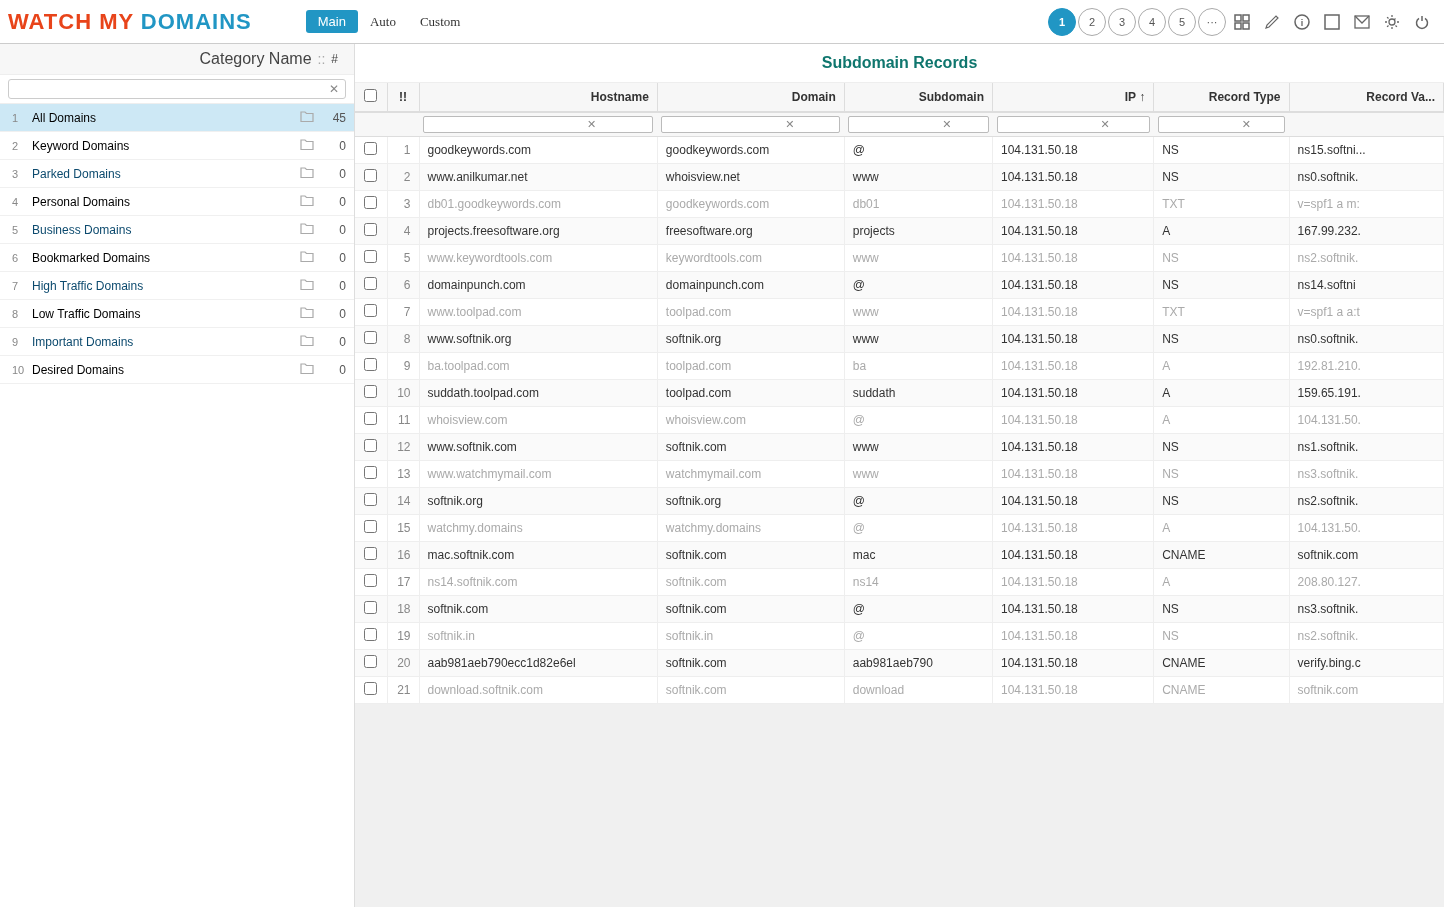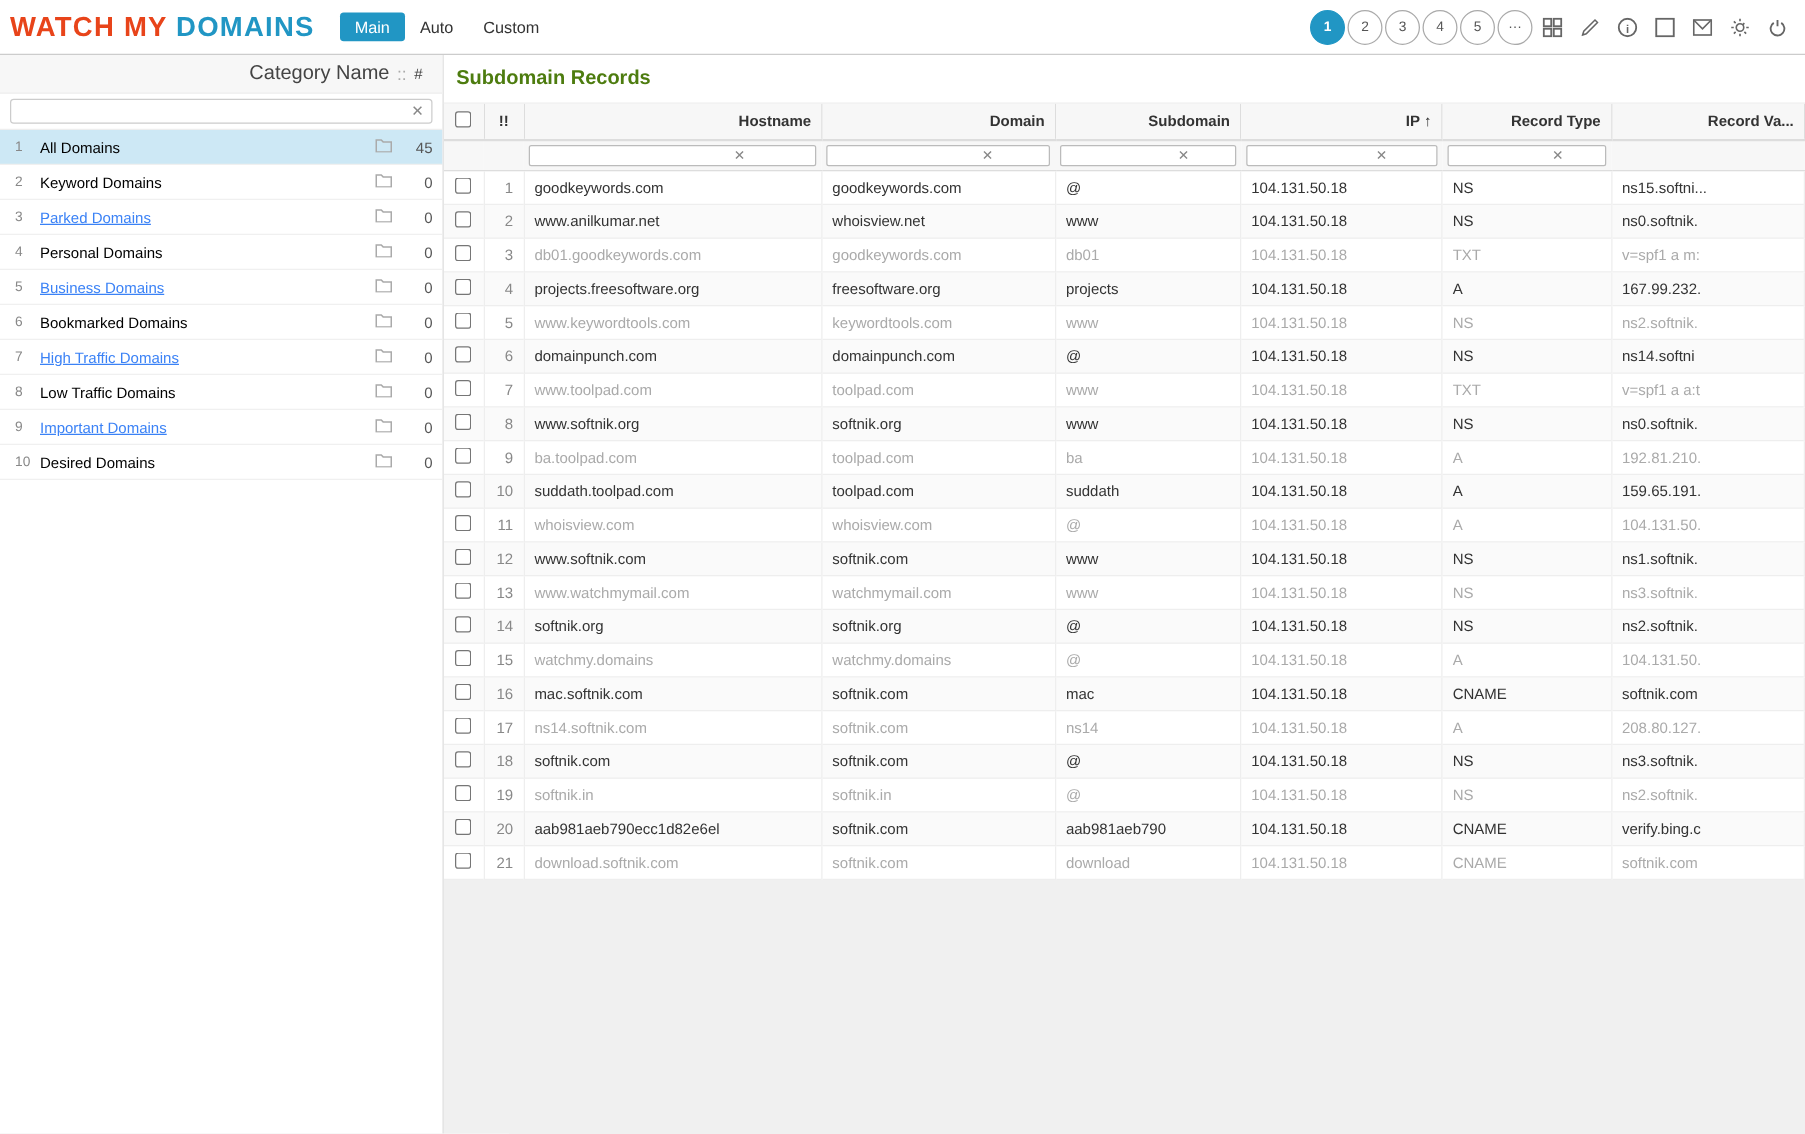--- a/index.html
+++ b/index.html
@@ -4,24 +4,24 @@
   <style>
     * { box-sizing: border-box; margin: 0; padding: 0; }
     body { font-family: Arial, sans-serif; font-size: 12px; background: #f0f0f0; overflow: hidden; }
 
     #app { display: flex; flex-direction: column; height: 907px; width: 1444px; }
 
     
     #header { display: flex; align-items: center; background: #fff; border-bottom: 1px solid #ccc; padding: 4px 8px; height: 44px; }
     #logo { font-size: 22px; font-weight: bold; color: #e8441a; font-family: 'Arial Black', sans-serif; text-transform: uppercase; letter-spacing: 1px; margin-right: 20px; }
     #logo span { color: #2196c4; }
-    .header-tabs { display: flex; align-items: center; }
+    .header-tabs { display: flex; align-items: center; margin-left: 34px; }
     .header-tab { padding: 4px 12px; cursor: pointer; font-size: 13px; border-radius: 3px; }
     .header-tab.active { background: #2196c4; color: #fff; }
-    .header-tab:not(.active) { color: #333; }
+    .header-tab:not(.active) { color: #333; font-family: Liberation Serif, serif; }
 
     
     #header-icons { margin-left: auto; display: flex; gap: 2px; align-items: center; }
     .icon-circle { width: 28px; height: 28px; border-radius: 50%; border: 1.5px solid #aaa; display: flex; align-items: center; justify-content: center; font-size: 11px; color: #555; cursor: pointer; background: #fff; }
     .icon-circle.active { background: #2196c4; color: #fff; border-color: #2196c4; font-weight: bold; }
     .icon-btn { width: 28px; height: 28px; display: flex; align-items: center; justify-content: center; cursor: pointer; color: #555; font-size: 14px; border-radius: 3px; }
 
     
     #main { display: flex; flex: 1; overflow: hidden; }
 
@@ -31,28 +31,28 @@
     #sidebar-col-name { flex: 1; text-align: right; font-size: 16px; color: #444; }
     #sidebar-col-sep { color: #aaa; font-size: 14px; margin: 0 6px; }
     #sidebar-col-hash { font-size: 12px; color: #444; margin-right: 8px; }
 
     #sidebar-search { padding: 4px 8px; border-bottom: 1px solid #eee; }
 
     .sidebar-item { display: flex; align-items: center; padding: 6px 8px 6px 12px; cursor: pointer; border-bottom: 1px solid #f0f0f0; }
     .sidebar-item.active { background: #cde8f5; }
     .sidebar-item .row-num { width: 20px; color: #888; font-size: 11px; }
     .sidebar-item .item-name { flex: 1; font-size: 12px; }
-    .sidebar-item .item-name.muted { color: #3b82f6; text-decoration: underline; }
+    .sidebar-item .item-name.muted { color: #0c4a6e; }
     .sidebar-item .folder-icon { color: #aaa; margin-right: 8px; font-size: 13px; }
     .sidebar-item .item-count { min-width: 24px; text-align: right; font-size: 12px; color: #555; }
 
     
     #content { flex: 1; display: flex; flex-direction: column; overflow: hidden; }
 
-    #content-title { padding: 10px; font-size: 16px; font-weight: bold; color: #4d7c0f; border-bottom: 1px solid #eee; background: #fff; }
+    #content-title { text-align: center; padding: 10px; font-size: 16px; font-weight: bold; color: #0f766e; border-bottom: 1px solid #eee; background: #fff; }
 
     #table-wrapper { flex: 1; overflow: auto; }
 
     table { width: 100%; border-collapse: collapse; background: #fff; }
 
     thead tr th { background: #f7f7f7; border-bottom: 2px solid #ddd; border-right: 1px solid #ddd; padding: 6px 8px; font-size: 12px; color: #333; white-space: nowrap; text-align: right; position: sticky; top: 0; z-index: 10; }
     thead tr th:first-child { width: 32px; text-align: center; }
     thead tr th.sortable { cursor: pointer; }
 
     .filter-row td { background: #f7f7f7; border-bottom: 1px solid #ddd; padding: 3px 4px; }

